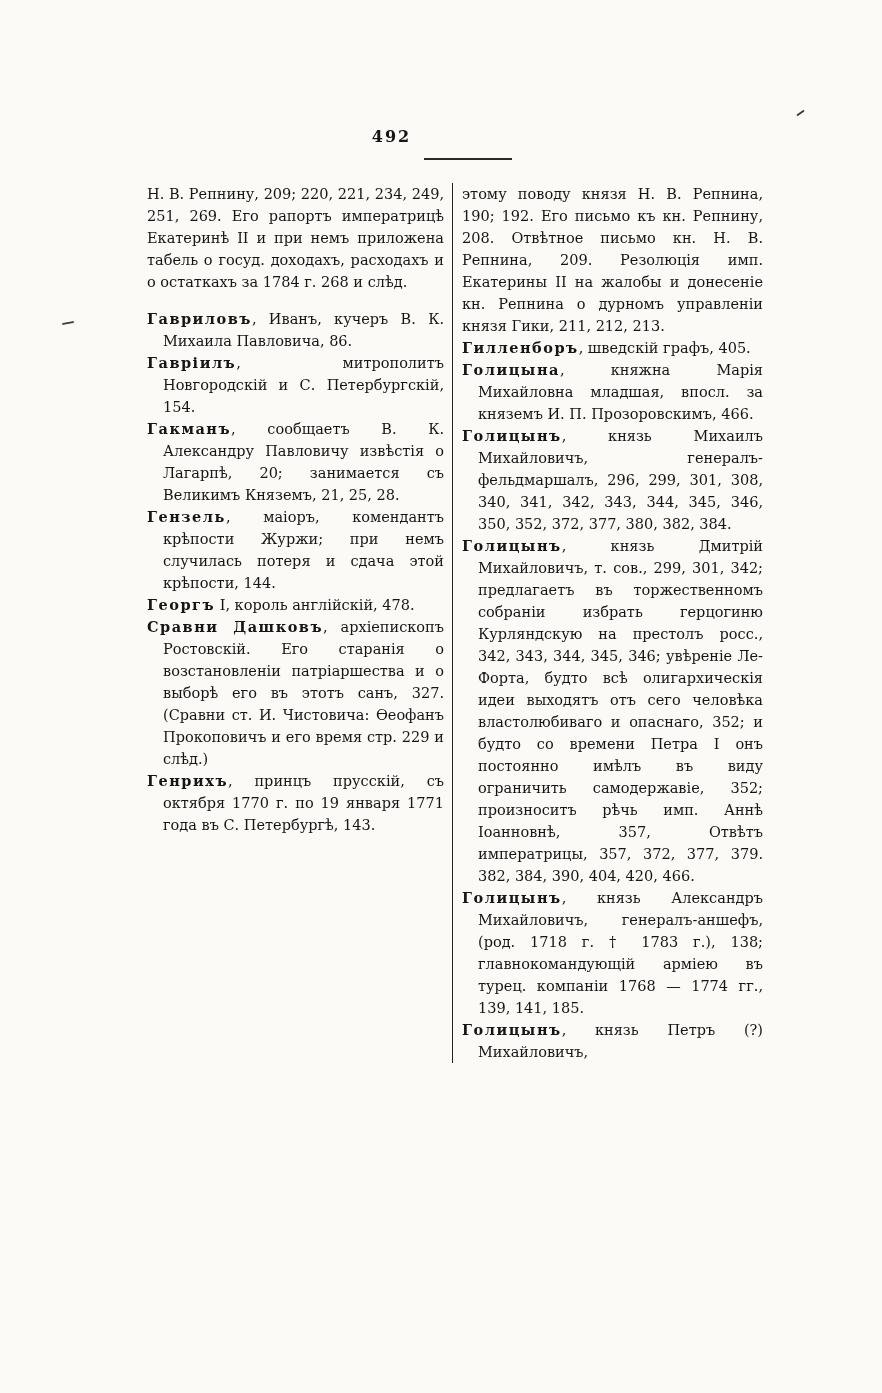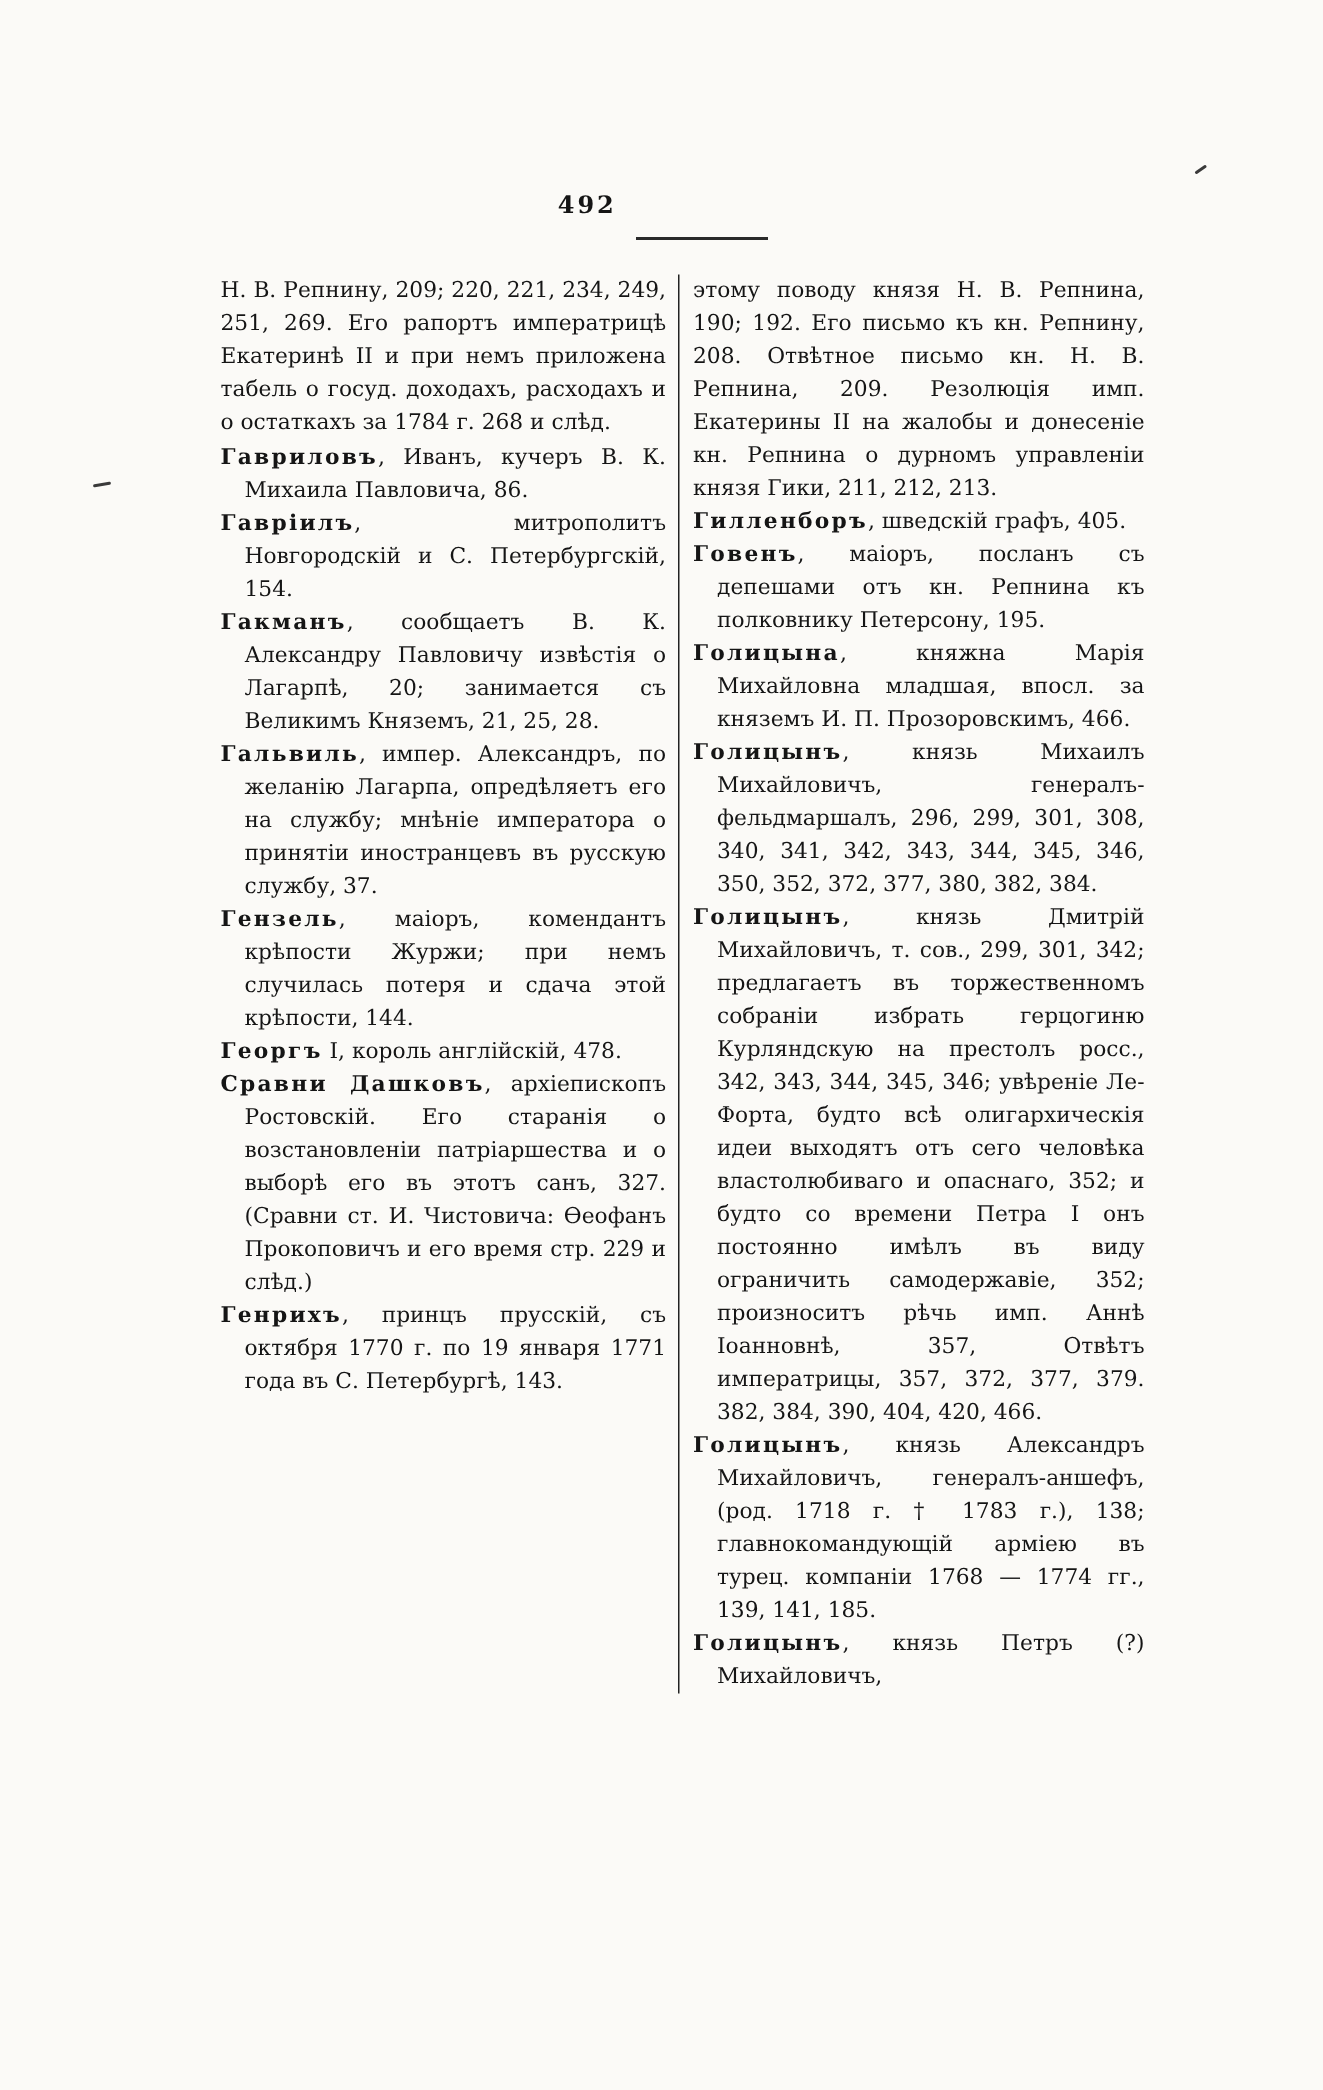--- a/index.html
+++ b/index.html
@@ -31,49 +31,47 @@
   .entry{
     margin:0;
     font-size:14.5px;
     line-height:22px;
     text-align:justify;
     padding-left:16px;
     text-indent:-16px;
     hyphens:auto;
   }
   .continuation{padding-left:0;text-indent:0}
-  .col-left .continuation{margin-bottom:1px}
+  .col-left .continuation{margin-bottom:15px}
   .headword{font-weight:bold;letter-spacing:1.5px}
   .artifact{position:absolute;background:#3a3a3a;border-radius:1px}
   .artifact-left-margin{left:62px;top:322px;width:12px;height:2px;transform:rotate(-10deg)}
   .artifact-top-right{left:796px;top:112px;width:9px;height:2px;transform:rotate(-35deg)}
 </style>
 </head>
 <body>
 
 <div class="page-number">492</div>
 <div class="page-number-rule"></div>
 
 <div class="columns">
   <div class="col col-left">
       <p class="entry continuation">Н. В. Репнину, 209; 220, 221, 234, 249, 251, 269. Его рапортъ императрицѣ Екатеринѣ II и при немъ приложена табель о госуд. доходахъ, расходахъ и о остаткахъ за 1784 г. 268 и слѣд.</p>
       <p class="entry"><span class="headword">Гавриловъ</span>, Иванъ, кучеръ В. К. Михаила Павловича, 86.</p>
       <p class="entry"><span class="headword">Гавріилъ</span>, митрополитъ Новгородскій и С. Петербургскій, 154.</p>
       <p class="entry"><span class="headword">Гакманъ</span>, сообщаетъ В. К. Александру Павловичу извѣстія о Лагарпѣ, 20; занимается съ Великимъ Княземъ, 21, 25, 28.</p>
-      <p class="entry"><span class="headword">Гальвиль</span>, импер. Александръ, по желанію Лагарпа, опредѣляетъ его на службу; мнѣніе императора о принятіи иностранцевъ въ русскую службу, 37.</p>
       <p class="entry"><span class="headword">Гензель</span>, маіоръ, комендантъ крѣпости Журжи; при немъ случилась потеря и сдача этой крѣпости, 144.</p>
       <p class="entry"><span class="headword">Георгъ</span> I, король англійскій, 478.</p>
       <p class="entry"><span class="headword">Сравни Дашковъ</span>, архіепископъ Ростовскій. Его старанія о возстановленіи патріаршества и о выборѣ его въ этотъ санъ, 327. (Сравни ст. И. Чистовича: Ѳеофанъ Прокоповичъ и его время стр. 229 и слѣд.)</p>
       <p class="entry"><span class="headword">Генрихъ</span>, принцъ прусскій, съ октября 1770 г. по 19 января 1771 года въ С. Петербургѣ, 143.</p>
     </div>
   <div class="divider"></div>
   <div class="col col-right">
       <p class="entry continuation">этому поводу князя Н. В. Репнина, 190; 192. Его письмо къ кн. Репнину, 208. Отвѣтное письмо кн. Н. В. Репнина, 209. Резолюція имп. Екатерины II на жалобы и донесеніе кн. Репнина о дурномъ управленіи князя Гики, 211, 212, 213.</p>
       <p class="entry"><span class="headword">Гилленборъ</span>, шведскій графъ, 405.</p>
-      <p class="entry"><span class="headword">Говенъ</span>, маіоръ, посланъ съ депешами отъ кн. Репнина къ полковнику Петерсону, 195.</p>
       <p class="entry"><span class="headword">Голицына</span>, княжна Марія Михайловна младшая, впосл. за княземъ И. П. Прозоровскимъ, 466.</p>
       <p class="entry"><span class="headword">Голицынъ</span>, князь Михаилъ Михайловичъ, генералъ-фельдмаршалъ, 296, 299, 301, 308, 340, 341, 342, 343, 344, 345, 346, 350, 352, 372, 377, 380, 382, 384.</p>
       <p class="entry"><span class="headword">Голицынъ</span>, князь Дмитрій Михайловичъ, т. сов., 299, 301, 342; предлагаетъ въ торжественномъ собраніи избрать герцогиню Курляндскую на престолъ росс., 342, 343, 344, 345, 346; увѣреніе Ле-Форта, будто всѣ олигархическія идеи выходятъ отъ сего человѣка властолюбиваго и опаснаго, 352; и будто со времени Петра I онъ постоянно имѣлъ въ виду ограничить самодержавіе, 352; произноситъ рѣчь имп. Аннѣ Іоанновнѣ, 357, Отвѣтъ императрицы, 357, 372, 377, 379. 382, 384, 390, 404, 420, 466.</p>
       <p class="entry"><span class="headword">Голицынъ</span>, князь Александръ Михайловичъ, генералъ-аншефъ, (род. 1718 г. † 1783 г.), 138; главнокомандующій арміею въ турец. компаніи 1768 — 1774 гг., 139, 141, 185.</p>
       <p class="entry"><span class="headword">Голицынъ</span>, князь Петръ (?) Михайловичъ,</p>
     </div>
 </div>
 
 <div class="artifact artifact-left-margin"></div>
 <div class="artifact artifact-top-right"></div>

